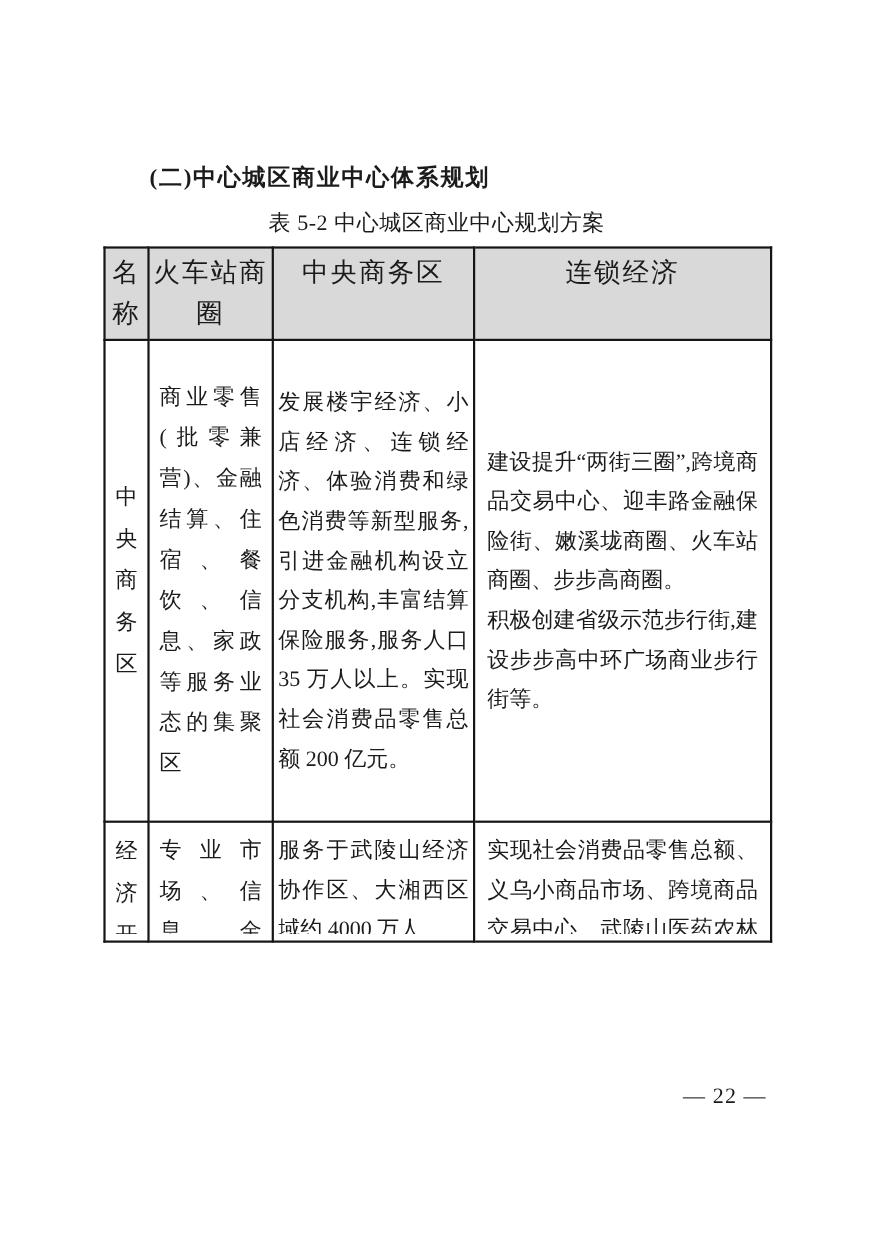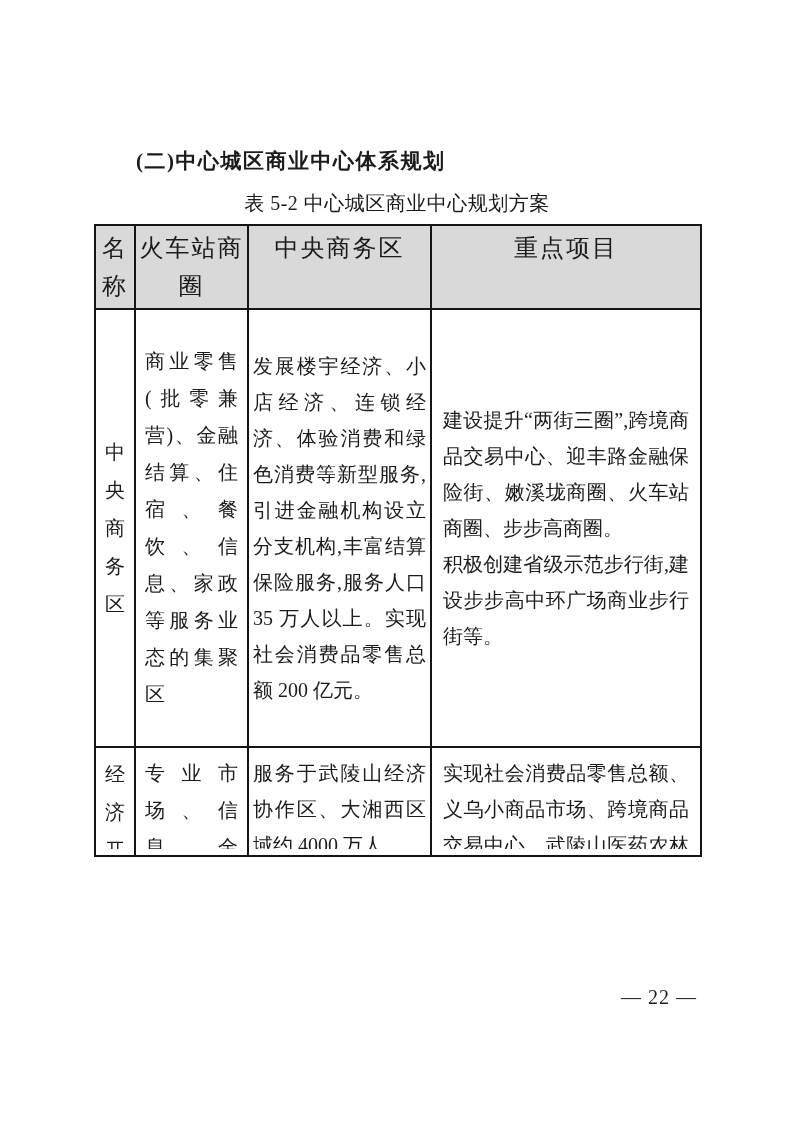--- a/index.html
+++ b/index.html
@@ -73,21 +73,21 @@
         <col style="width:40px">
         <col style="width:113px">
         <col style="width:183px">
         <col style="width:270px">
       </colgroup>
       <thead>
         <tr>
           <th>名称</th>
           <th>火车站商圈</th>
           <th>中央商务区</th>
-          <th>重点项目</th>
+          <th>连锁经济</th>
         </tr>
       </thead>
       <tbody>
         <tr class="row-cbd">
           <td class="cell-name">
             <div class="vert">中央商务区</div>
           </td>
           <td class="cell-business">商业零售(批零兼营)、金融结算、住宿、餐饮、信息、家政等服务业态的集聚区</td>
           <td class="cell-scale">发展楼宇经济、小店经济、连锁经济、体验消费和绿色消费等新型服务,引进金融机构设立分支机构,丰富结算保险服务,服务人口 35 万人以上。实现社会消费品零售总额 200 亿元。</td>
           <td class="cell-projects">

